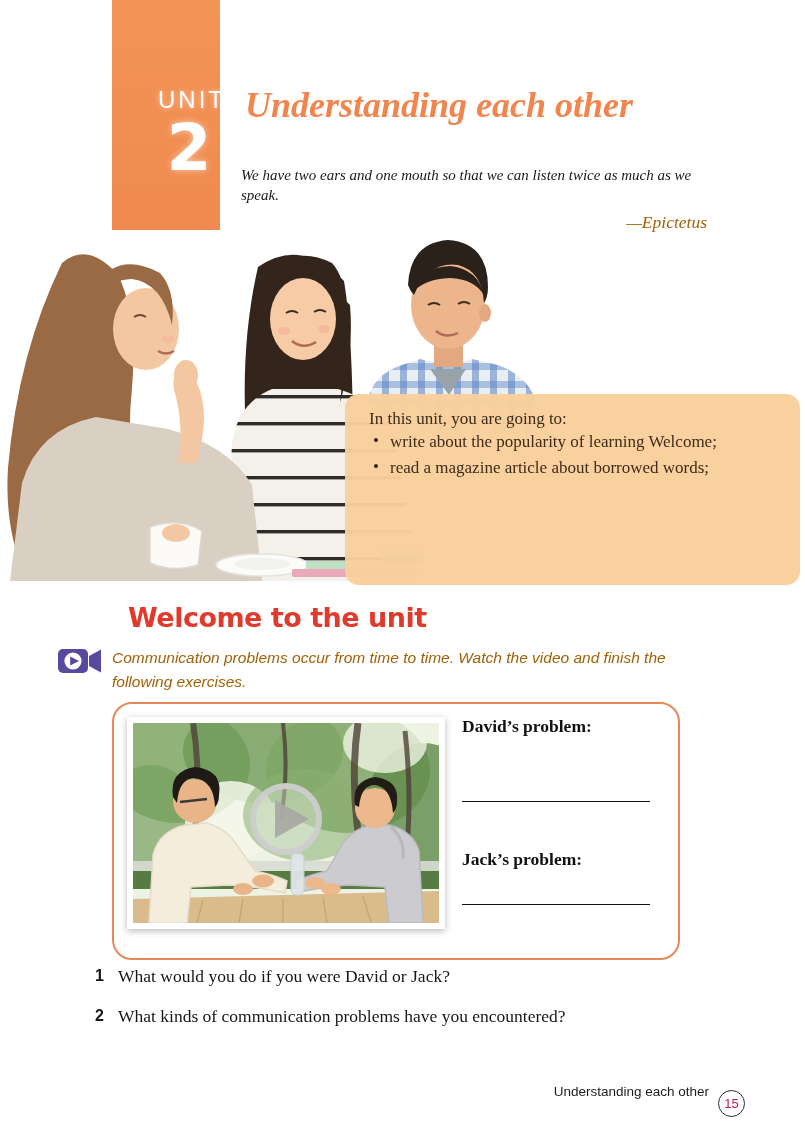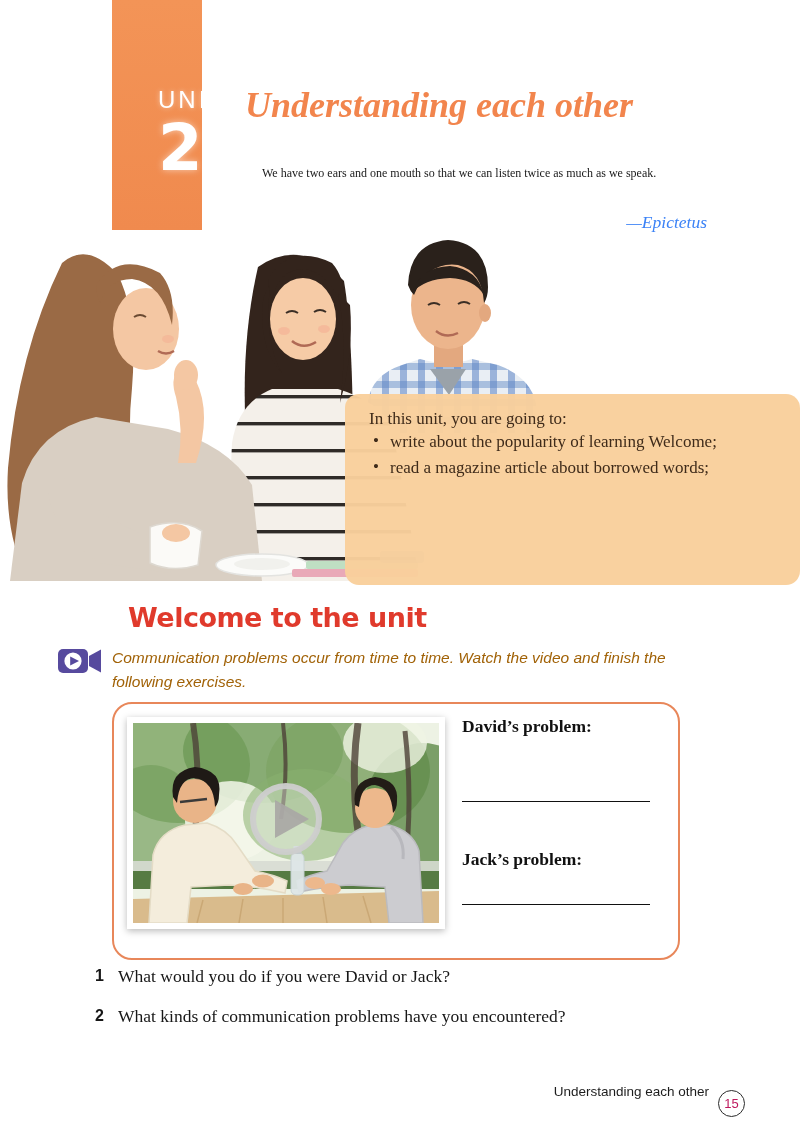--- a/index.html
+++ b/index.html
@@ -4,21 +4,21 @@
 <style>
   * { margin:0; padding:0; box-sizing:border-box; }
   html,body { background:#ffffff; }
   .page {
     position:relative; width:805px; height:1145px; margin:0 auto;
     background:#ffffff; overflow:hidden;
     font-family:"Liberation Serif", serif; color:#1c1c1c;
   }
   
   .unit-banner{
-    position:absolute; left:112px; top:0; width:90px; height:230px;
+    position:absolute; left:112px; top:0; width:108px; height:230px;
     background:linear-gradient(180deg,#F39457 0%, #F08A4E 100%);
     text-align:center;
     padding-left:46px;
   }
   .unit-banner .unit-word{
     margin-top:86px; font-family:"Liberation Sans", sans-serif;
     font-size:24px; letter-spacing:3px; color:#ffffff;
     text-shadow:0 0 5px rgba(255,255,255,.55);
   }
   .unit-banner .unit-number{
@@ -26,26 +26,26 @@
     font-size:64px; line-height:1; color:#ffffff; margin-top:2px;
     text-shadow:0 0 7px rgba(255,255,255,.55);
   }
   
   .unit-title{
     position:absolute; left:245px; top:84px;
     font-family:"Liberation Serif", serif; font-style:italic; font-weight:bold;
     font-size:36px; color:#F2854D; white-space:nowrap;
   }
   .quote{
-    position:absolute; left:262px; top:166px; width:462px;
-    font-size:12px; line-height:1.32; color:#191919;
+    position:absolute; left:241px; top:166px; width:462px;
+    font-style:italic; font-size:15px; line-height:1.32; color:#191919;
   }
   .quote-attribution{
     position:absolute; left:245px; top:212px; width:462px;
-    text-align:right; font-style:italic; font-size:17.5px; color:#3b82f6;
+    text-align:right; font-style:italic; font-size:17.5px; color:#a16207;
   }
   
   .unit-photo{ position:absolute; left:0; top:233px; width:570px; height:348px; }
   .overview-box{
     position:absolute; left:345px; top:394px; width:455px; height:191px;
     background:rgba(249,208,156,0.97); border-radius:14px; z-index:3;
     padding:15px 24px 0 24px; color:#3F2B1A;
   }
   .overview-intro{ font-size:17px; margin-bottom:3px; }
   .overview-list{ list-style:none; }

